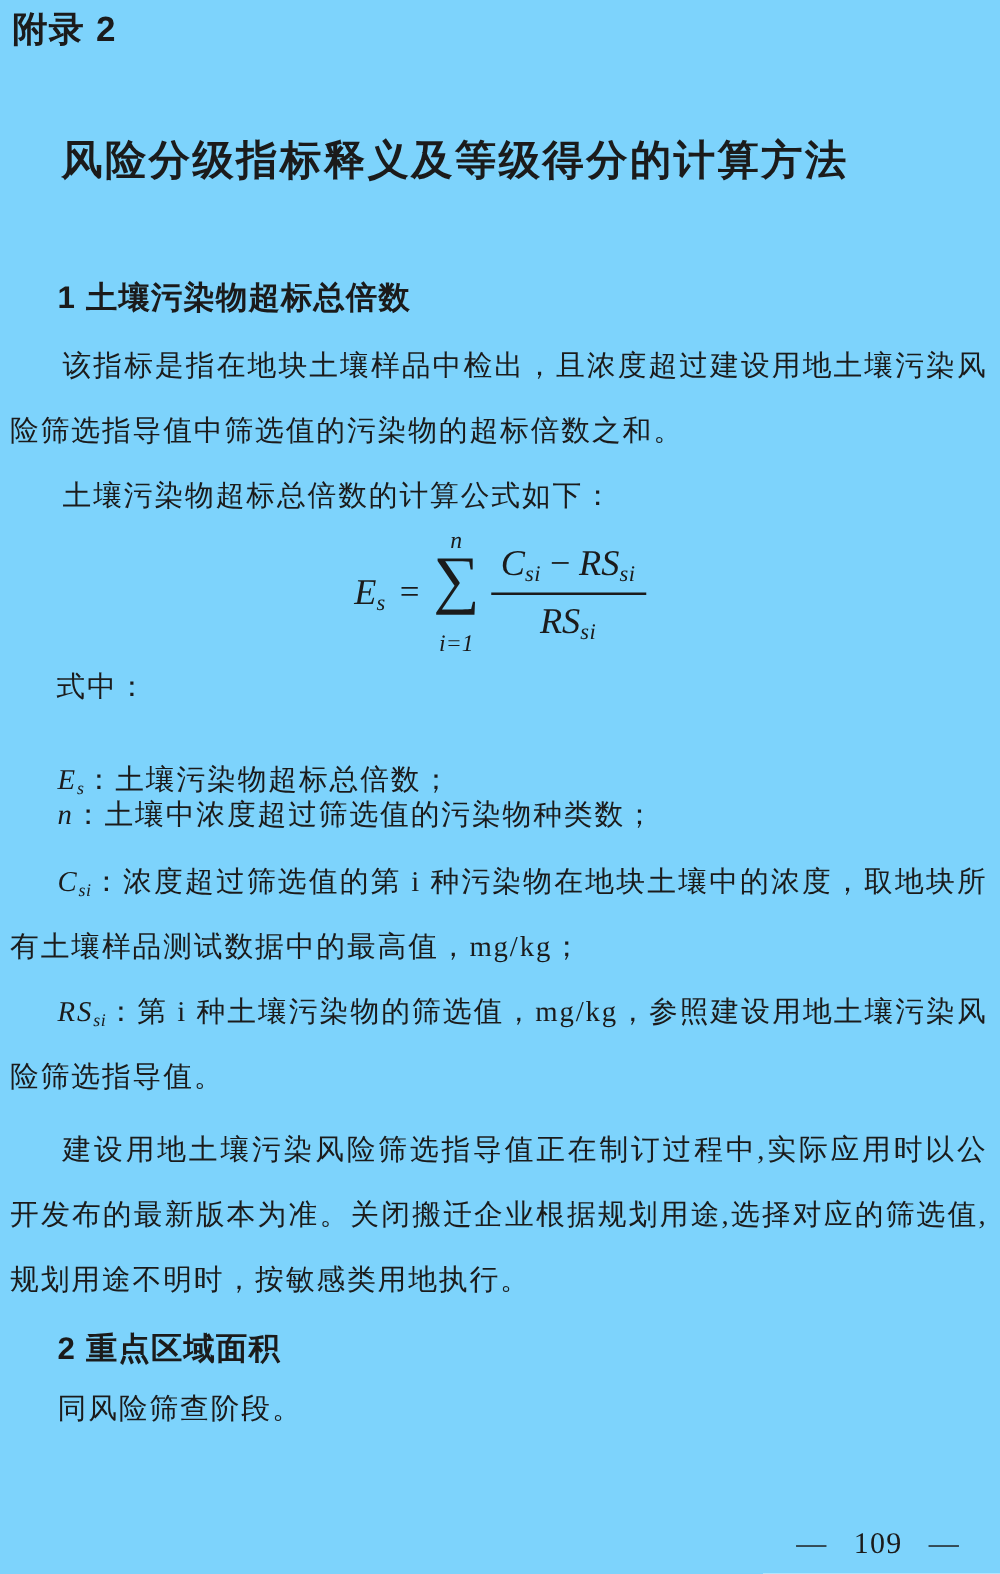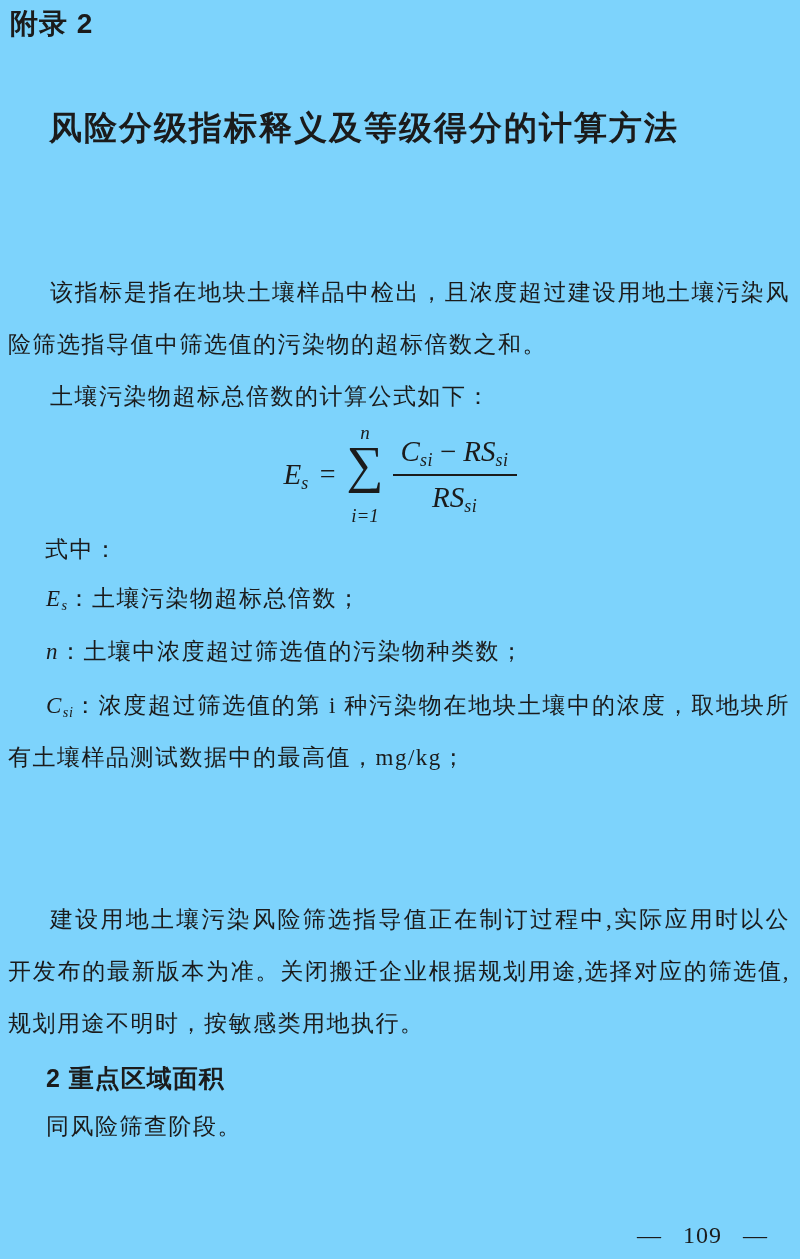--- a/index.html
+++ b/index.html
@@ -67,20 +67,21 @@
 </style>
 </head>
 <body>
 
 <div class="page">
 
   <div class="appendix">附录 2</div>
 
   <div class="doc-title">风险分级指标释义及等级得分的计算方法</div>
 
+  <div class="sec-heading" style="top: 221px;">1 土壤污染物超标总倍数</div>
 
   <div class="body-block indent2" style="top: 267px;">该指标是指在地块土壤样品中检出，且浓度超过建设用地土壤污染风险筛选指导值中筛选值的污染物的超标倍数之和。</div>
 
   <div class="body-block indent2" style="top: 371px;">土壤污染物超标总倍数的计算公式如下：</div>
 
   <div class="formula-wrap">
     <div class="formula-row">
       <span class="f-var"><span>E</span><sub>s</sub></span>
       <span class="f-eq">=</span>
       <span class="f-sum">
@@ -96,32 +97,35 @@
         </span>
         <span class="f-den">
           <span class="f-var"><span>RS</span><sub>si</sub></span>
         </span>
       </span>
     </div>
   </div>
 
   <div class="body-block where-label" style="top: 524px;">式中：</div>
 
-  <div class="body-block indent15" style="top: 573px;">
+  <div class="body-block indent15" style="top: 598px;">
     <span class="term"><span>E</span><sub>s</sub></span><span>：</span><span>土壤污染物超标总倍数；</span>
   </div>
 
   <div class="body-block indent15" style="top: 626px;">
     <span class="term"><span>n</span><sub></sub></span><span>：</span><span>土壤中浓度超过筛选值的污染物种类数；</span>
   </div>
 
   <div class="body-block indent15" style="top: 680px;">
     <span class="term"><span>C</span><sub>si</sub></span><span>：</span><span>浓度超过筛选值的第 i 种污染物在地块土壤中的浓度，取地块所有土壤样品测试数据中的最高值，mg/kg；</span>
   </div>
 
+  <div class="body-block indent15" style="top: 784px;">
+    <span class="term"><span>RS</span><sub>si</sub></span><span>：</span><span>第 i 种土壤污染物的筛选值，mg/kg，参照建设用地土壤污染风险筛选指导值。</span>
+  </div>
 
   <div class="body-block indent2" style="top: 894px;">建设用地土壤污染风险筛选指导值正在制订过程中,实际应用时以公开发布的最新版本为准。关闭搬迁企业根据规划用途,选择对应的筛选值,规划用途不明时，按敏感类用地执行。</div>
 
   <div class="sec-heading" style="top: 1062px;">2 重点区域面积</div>
 
   <div class="body-block indent15" style="top: 1101px;">同风险筛查阶段。</div>
 
   <div class="footer">— 109 —</div>
 
 </div>

